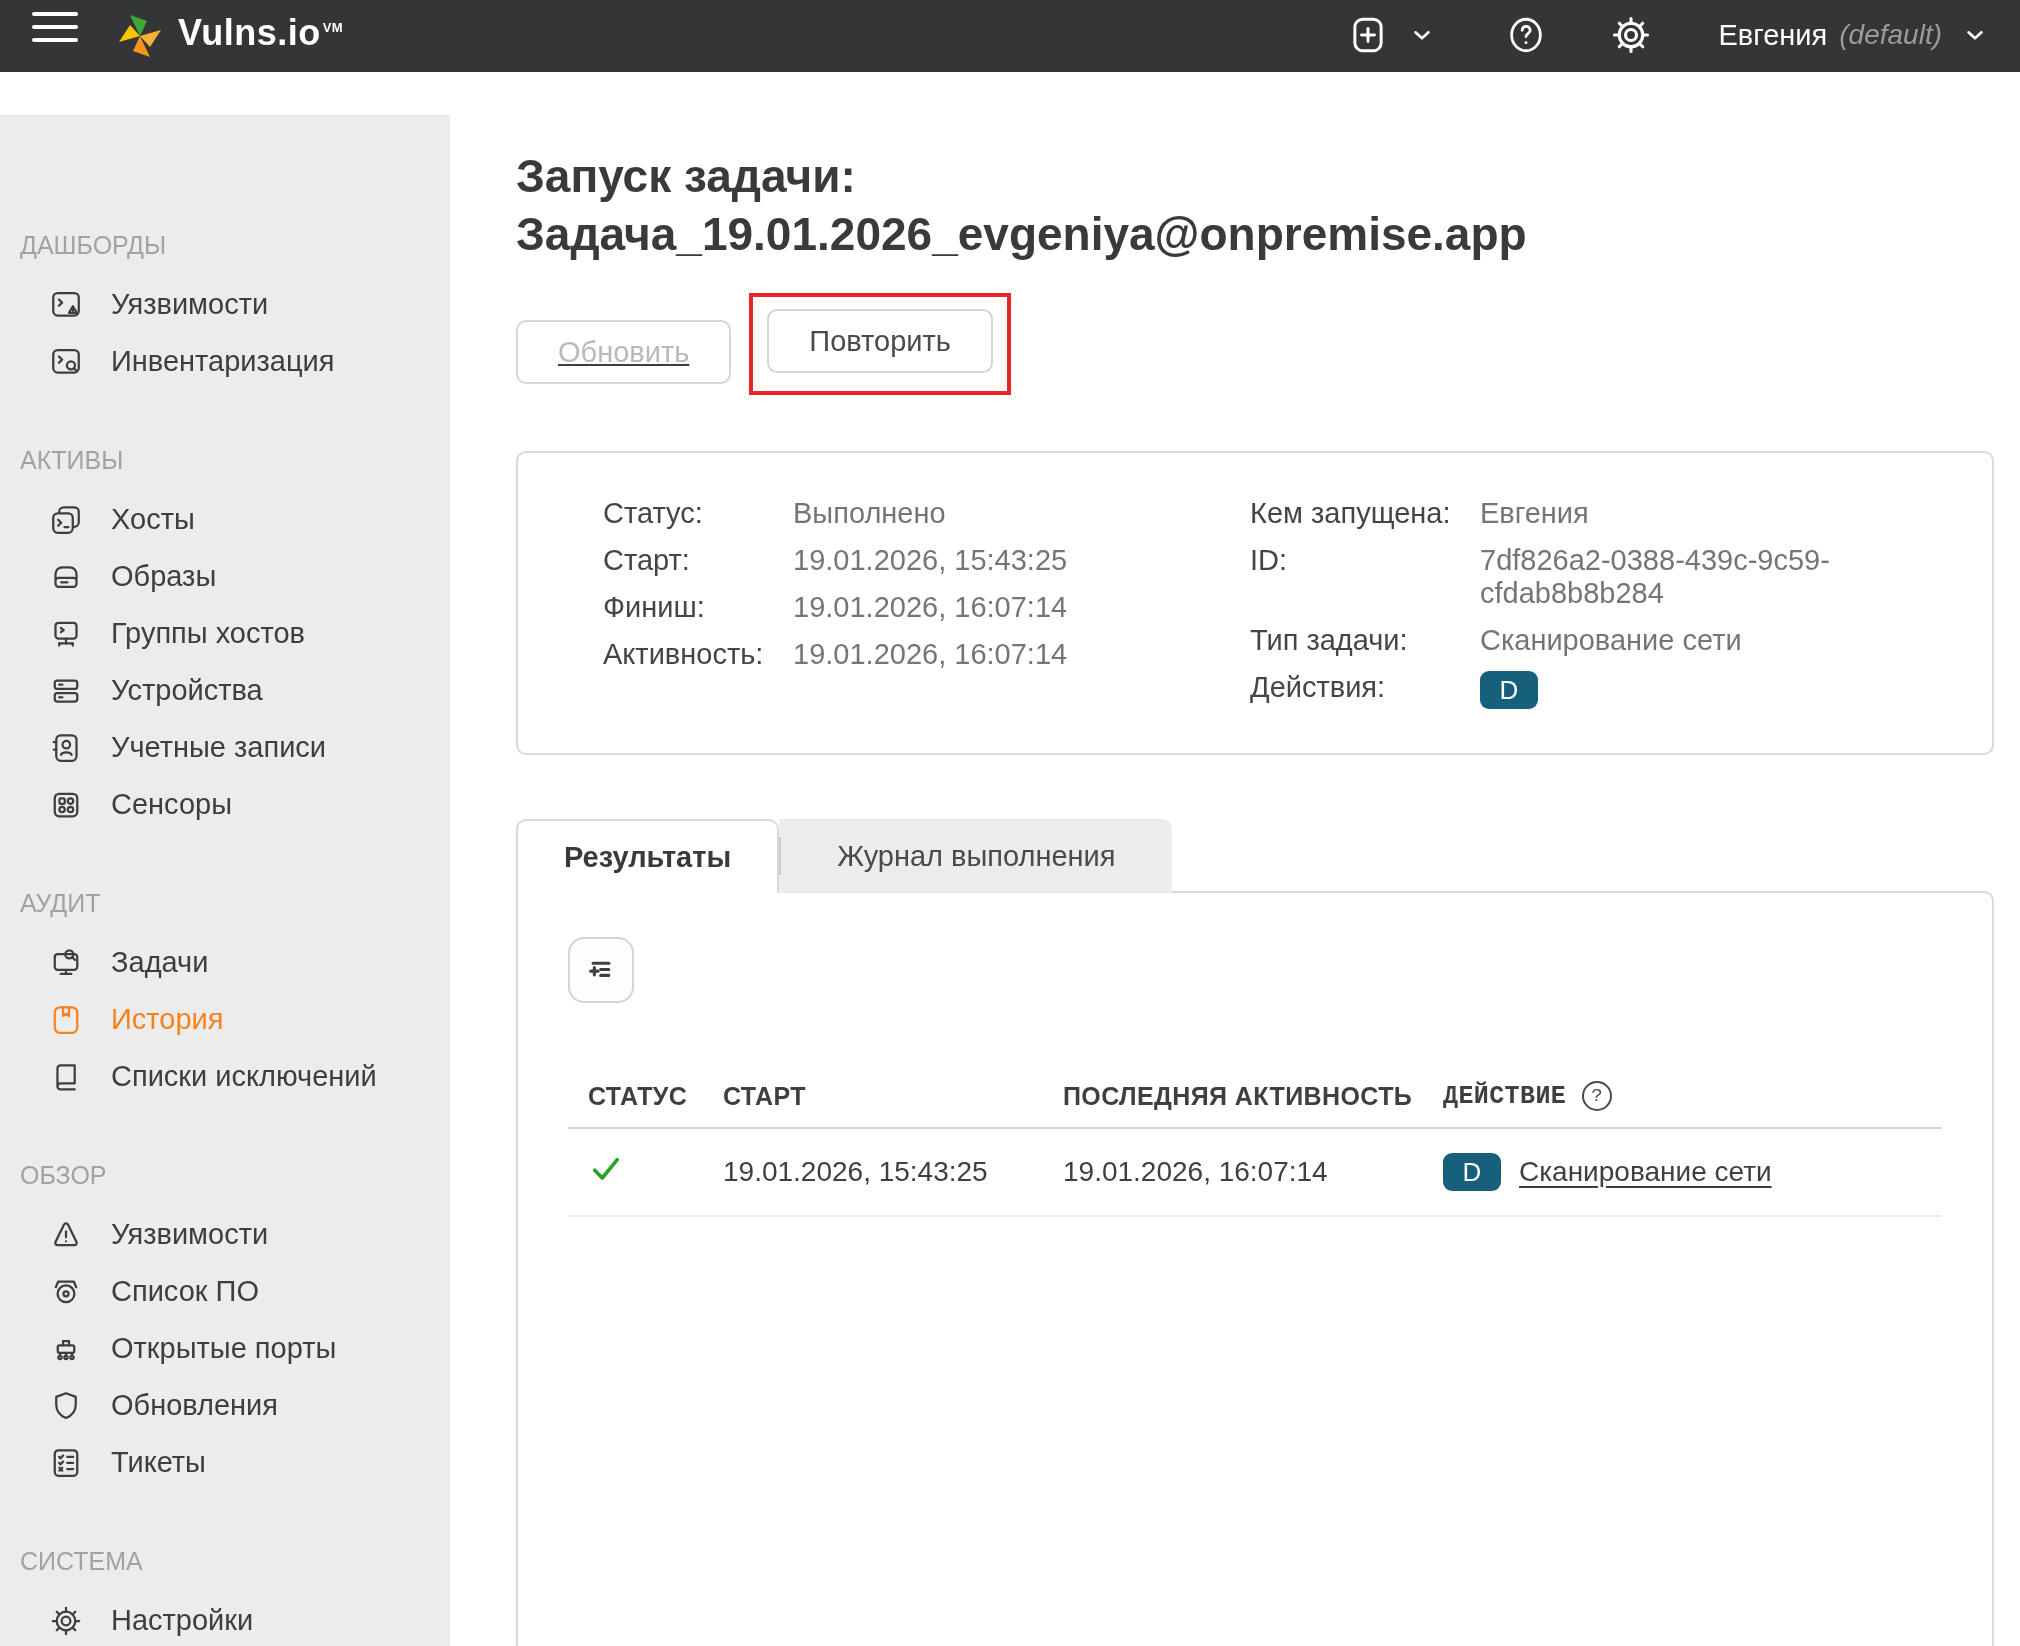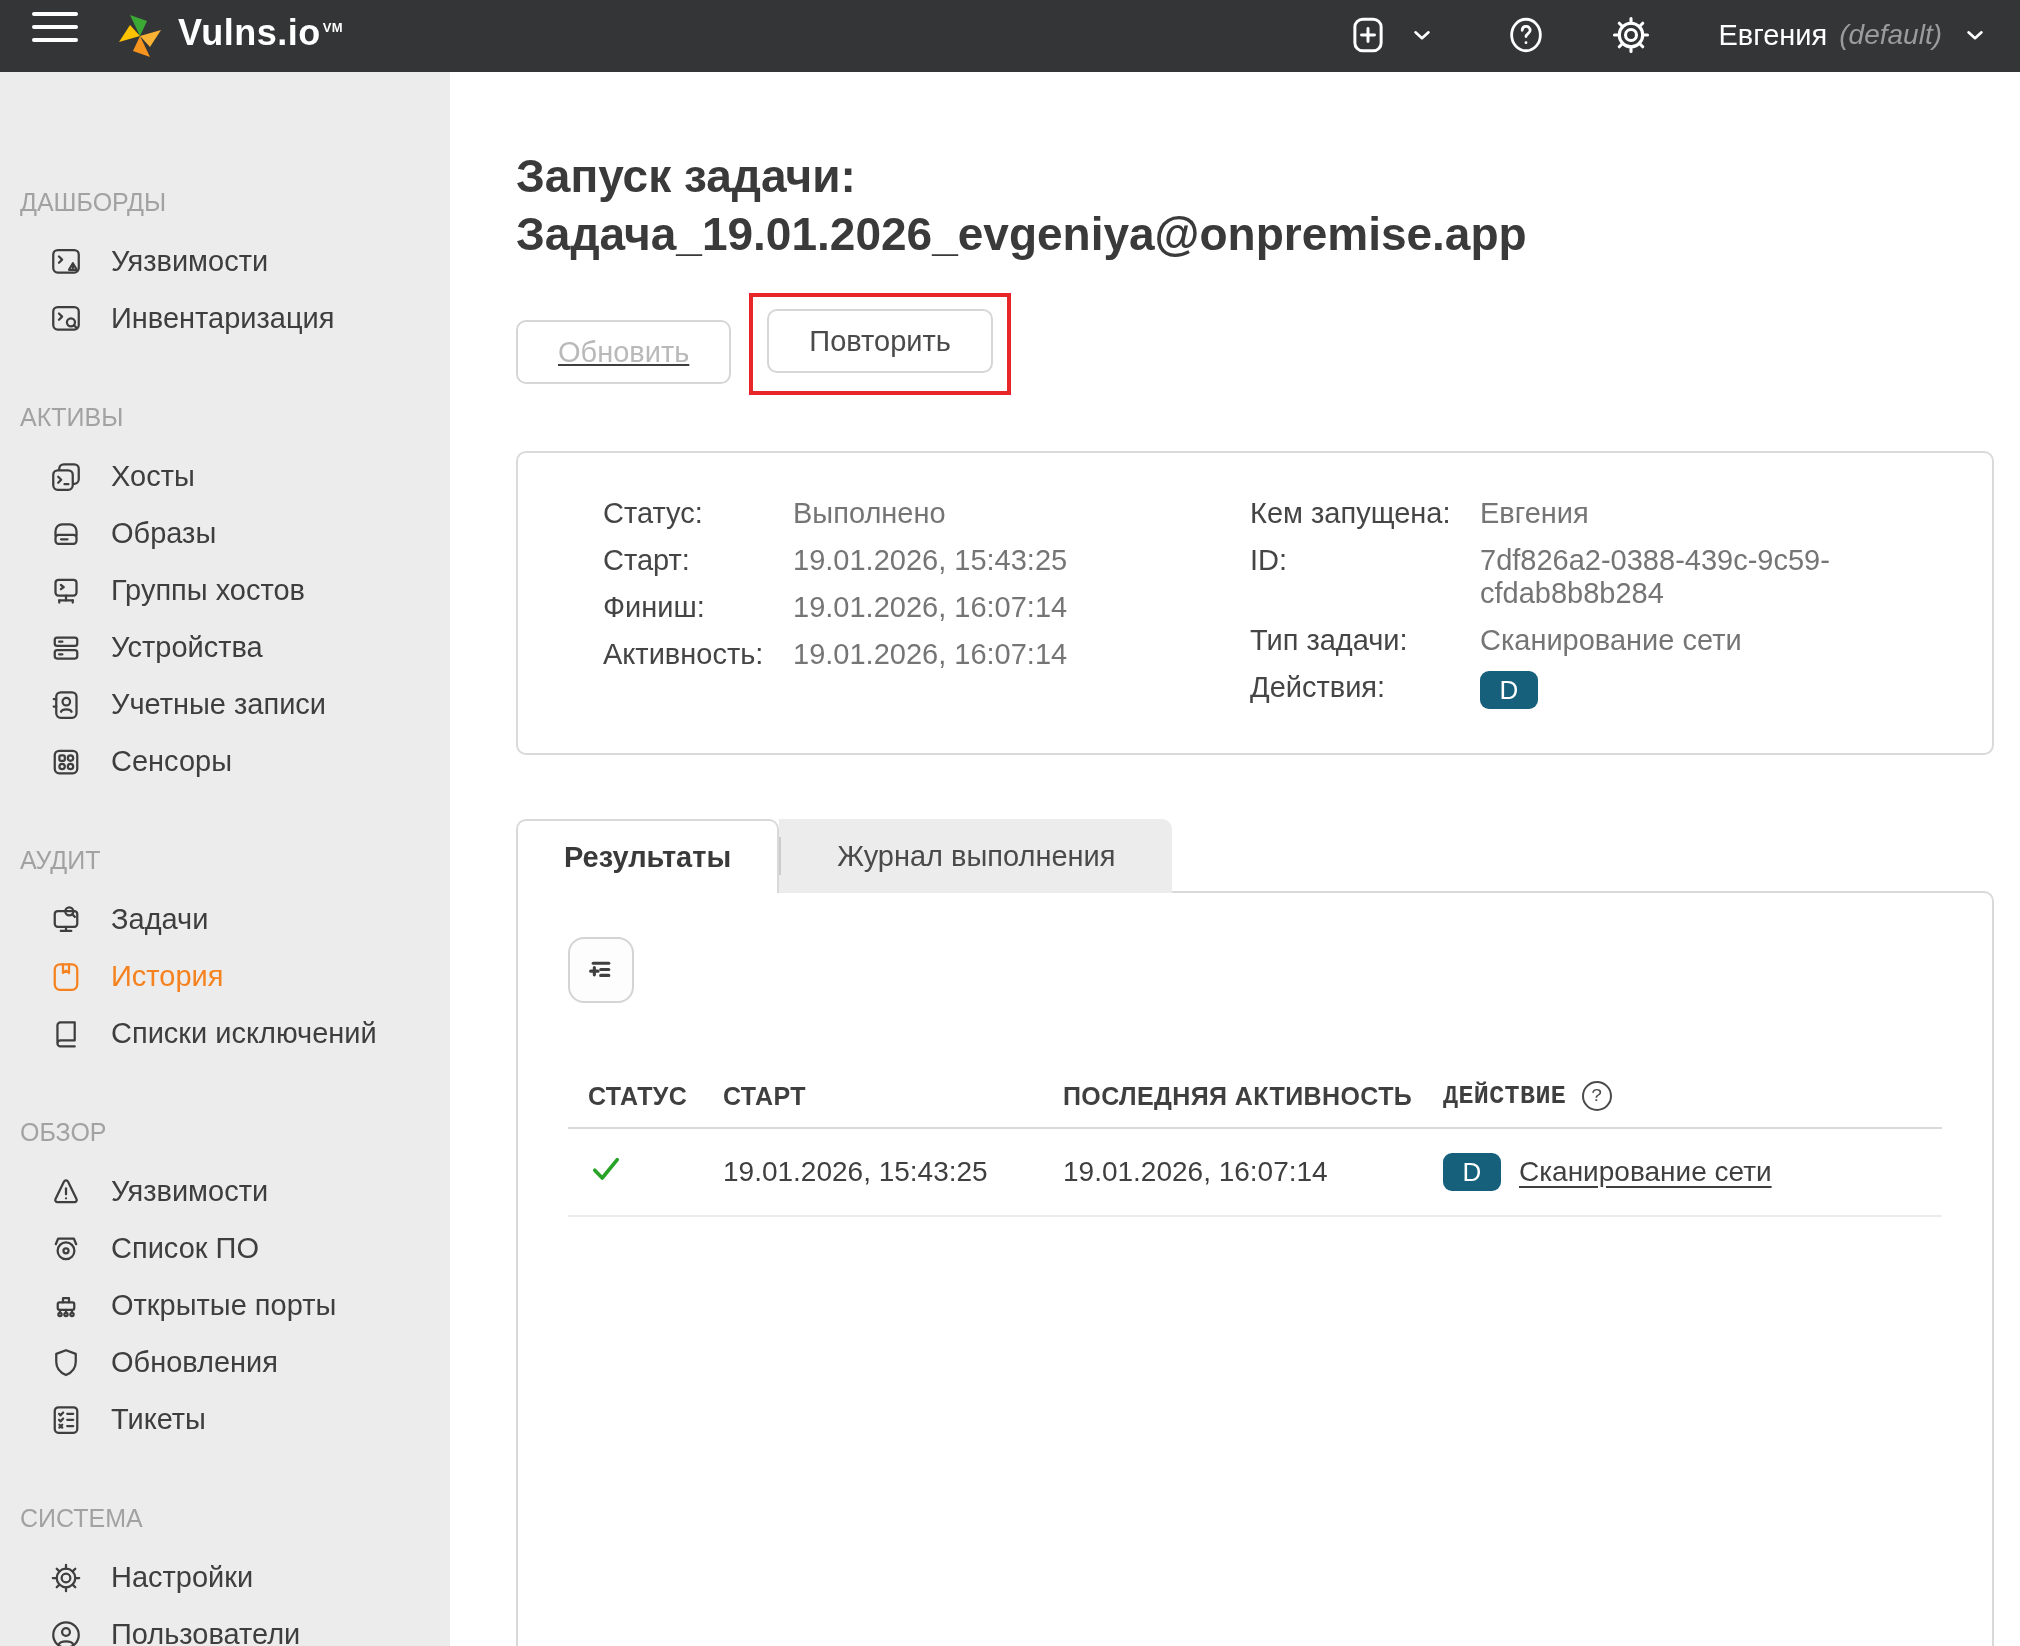--- a/index.html
+++ b/index.html
@@ -19,21 +19,21 @@
   .tb-ic { stroke:#fff; fill:none; stroke-linecap:round; stroke-linejoin:round; cursor:pointer; }
   .plus-group { display:flex; align-items:center; gap:20px; }
   .sp64 { margin-left:70px; } .sp58 { margin-left:62px; }
   .userbox { margin-left:66px; display:flex; align-items:center; cursor:pointer; }
   .username { font-size:29px; }
   .usersuffix { font-size:28px; font-style:italic; color:#9b9b9b; margin-left:12px; }
   .userbox svg { margin-left:20px; }
 
   
   .body-row { flex:1; display:flex; min-height:0; }
-  .sidebar { width:450px; background:#ECECEC; padding-top:116px; flex:0 0 auto; }
+  .sidebar { width:450px; background:#ECECEC; padding-top:116px; flex:0 0 auto;margin-top:43px; }
   .main { flex:1; padding:42px 26px 0 66px; background:#fff; min-width:0; }
 
   
   .section { margin-bottom:56px; }
   .section-title { margin:0 0 16px 20px; font-size:25px; color:#a2a2a2; font-weight:400; }
   .item { display:flex; align-items:center; gap:27px; height:57px; padding-left:48px;
     font-size:29px; color:#3e3e3e; cursor:pointer; }
   .item.active { color:#F5821F; }
   .ic { fill:none; stroke:currentColor; stroke-width:1.5; stroke-linecap:round; stroke-linejoin:round; flex:0 0 auto; }
 

